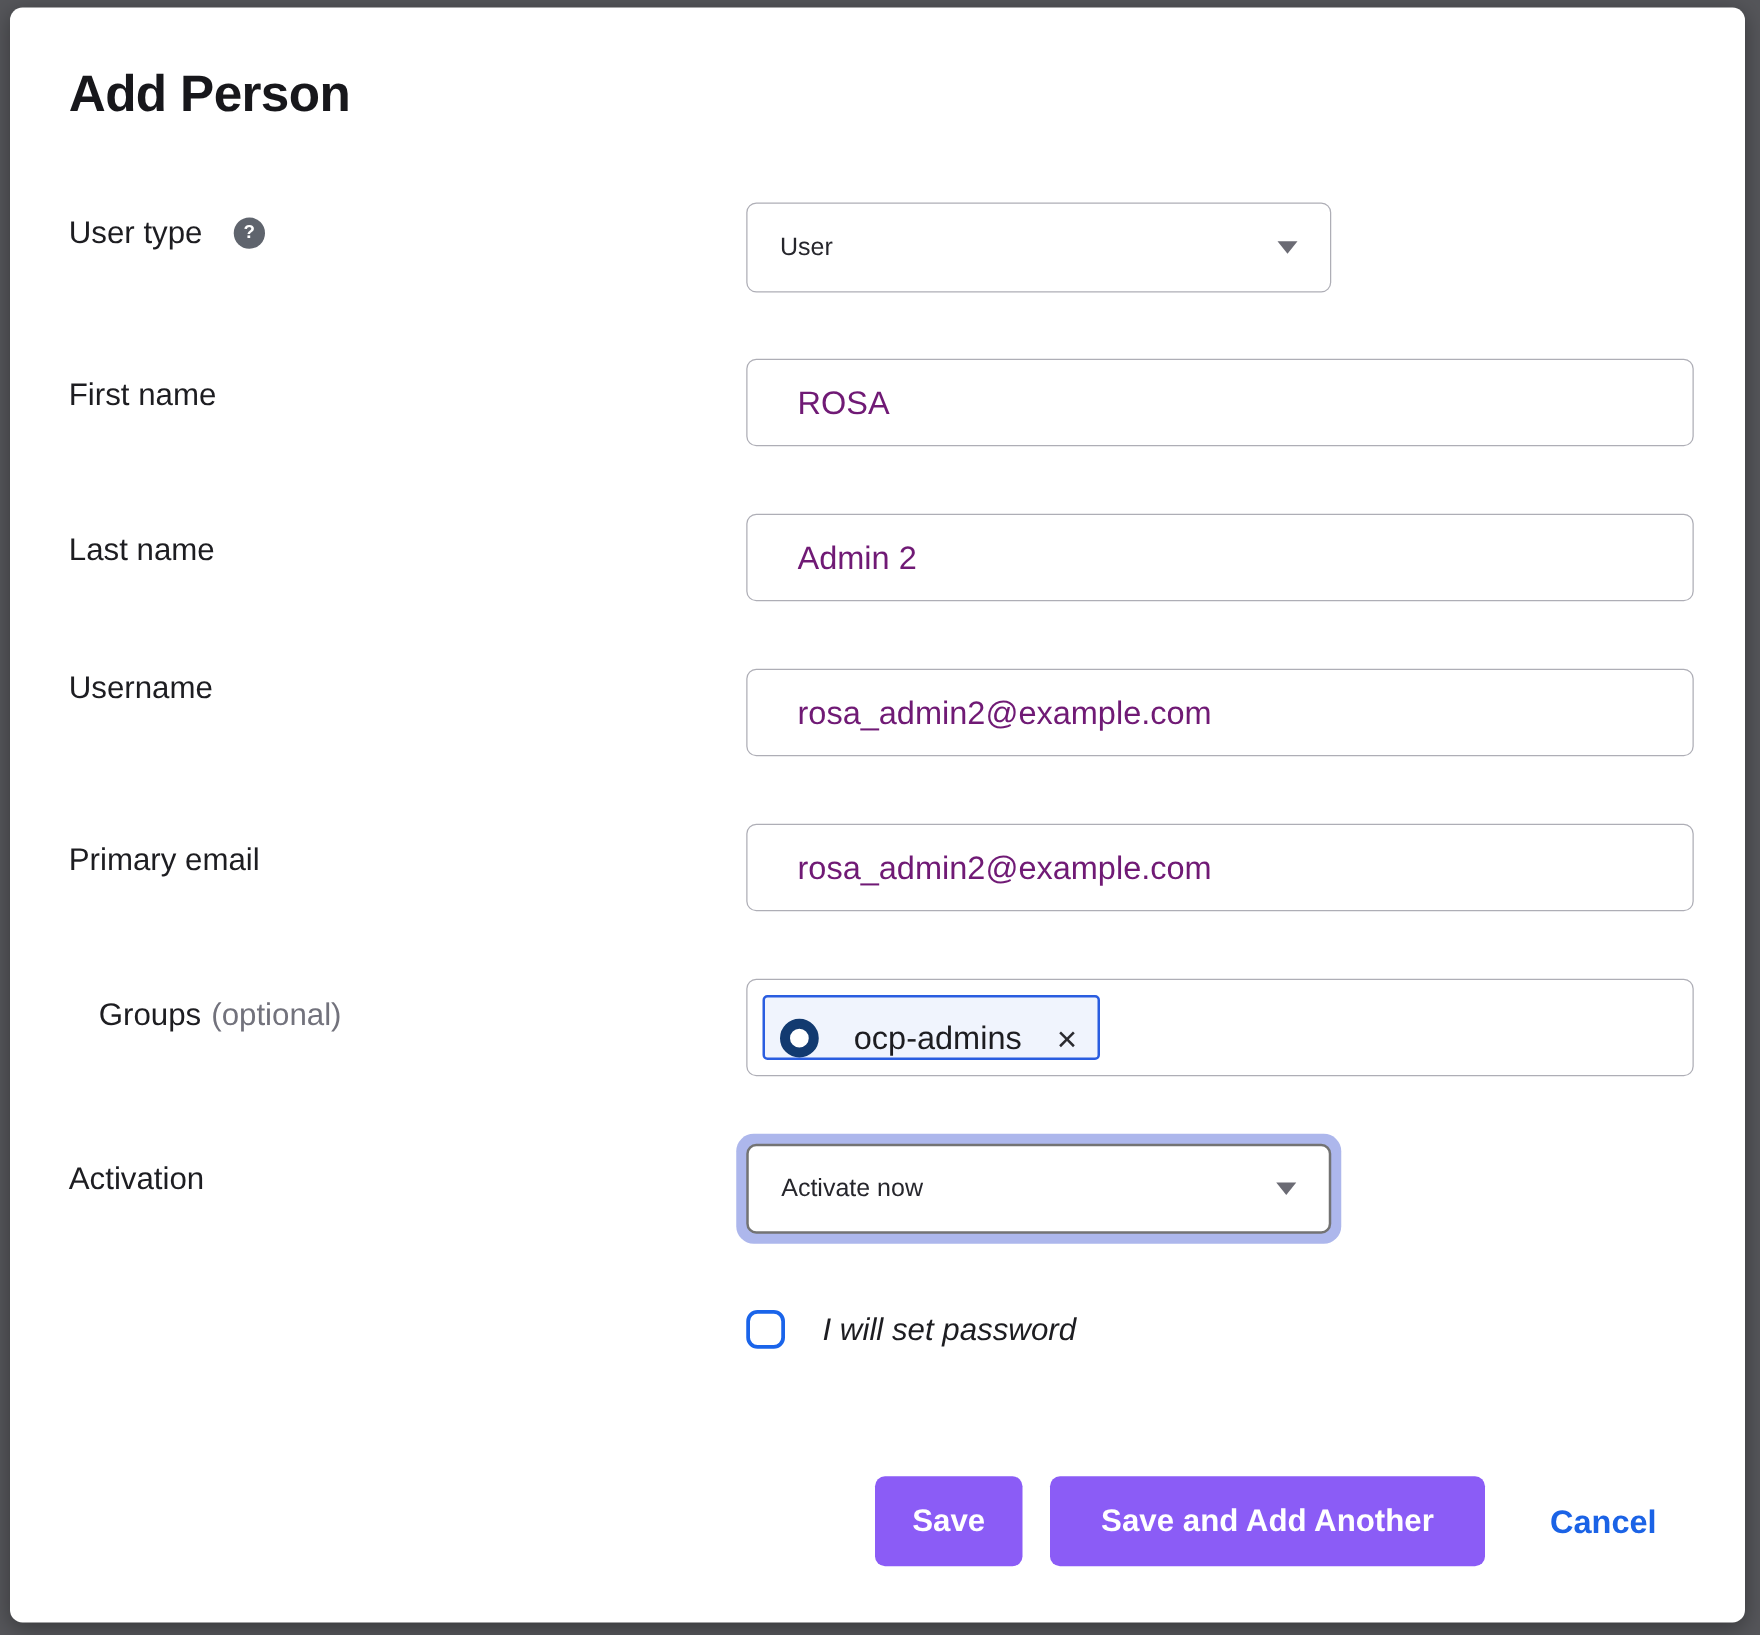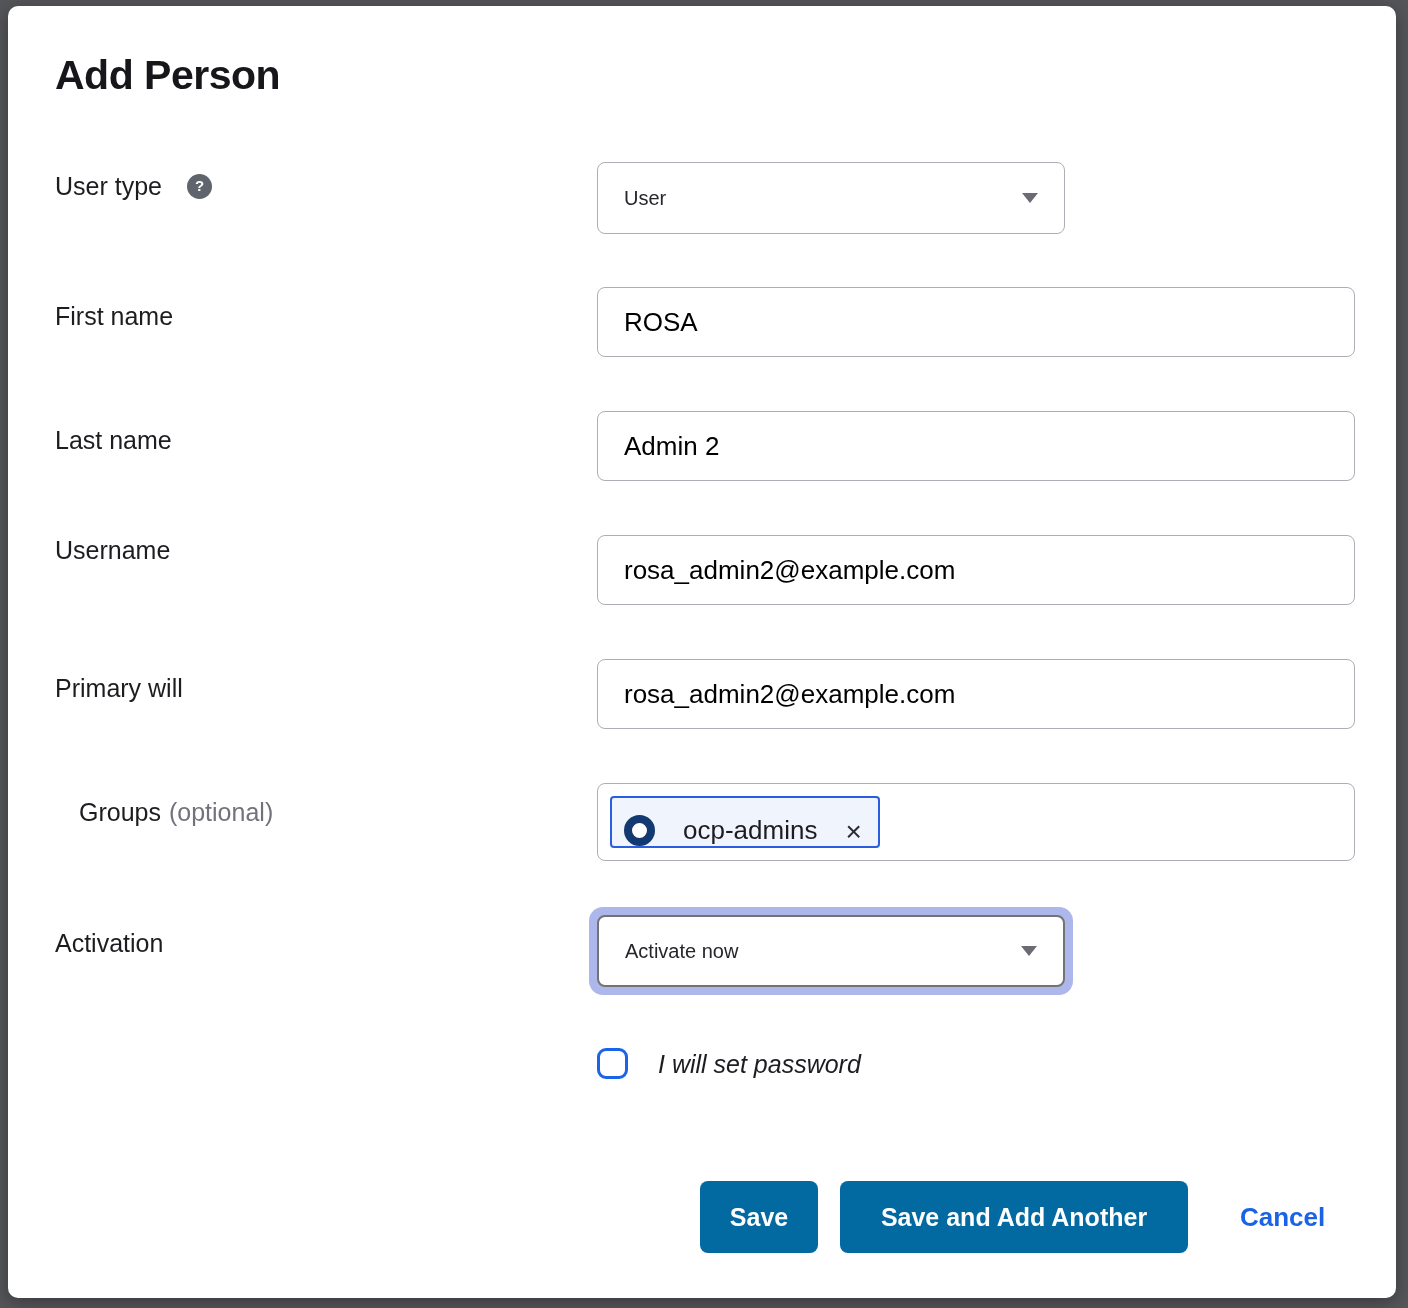--- a/index.html
+++ b/index.html
@@ -48,23 +48,23 @@
     justify-content: center;
     margin-left: 25px;
     cursor: pointer;
   }
   .field-input {
     position: absolute;
     left: 589px;
     width: 758px; height: 70px;
     border: 1px solid #aeaeb6;
     border-radius: 8px;
-    padding: 0 26px;
+    padding: 0 40px;
     font-size: 26px;
-    color: #000000;
+    color: #701a75;
     font-family: "Liberation Sans", sans-serif;
     background: #ffffff;
     outline: none;
   }
   .select {
     position: absolute;
     left: 589px;
     width: 468px; height: 72px;
     border: 1px solid #aeaeb6;
     border-radius: 8px;
@@ -147,21 +147,21 @@
     left: 650px; top: 1040px;
     font-size: 25px;
     color: #1d1d21;
     line-height: 36px;
     font-style: italic;
   }
   .btn {
     position: absolute;
     top: 1175px;
     height: 72px;
-    background: #0369a1;
+    background: #8b5cf6;
     color: #ffffff;
     border: none;
     border-radius: 8px;
     font-family: "Liberation Sans", sans-serif;
     font-size: 25px;
     font-weight: 700;
     cursor: pointer;
   }
   .btn-save { left: 692px; width: 118px; }
   .btn-save-add { left: 832px; width: 348px; }
@@ -218,21 +218,21 @@
     <span>Last name</span>
   </div>
   <input class="field-input fld-last-name" value="Admin 2" style="">
 
   <div class="label lbl-username">
     <span>Username</span>
   </div>
   <input class="field-input fld-username" value="rosa_admin2@example.com" style="">
 
   <div class="label lbl-primary">
-    <span>Primary will</span>
+    <span>Primary email</span>
   </div>
   <input class="field-input fld-primary" value="rosa_admin2@example.com" style="">
 
   <div class="label lbl-groups">
     <span>Groups</span>
     <span class="optional">(optional)</span>
   </div>
   <div class="groups-box">
     <div class="chip">
       <span class="okta-ring"></span>

